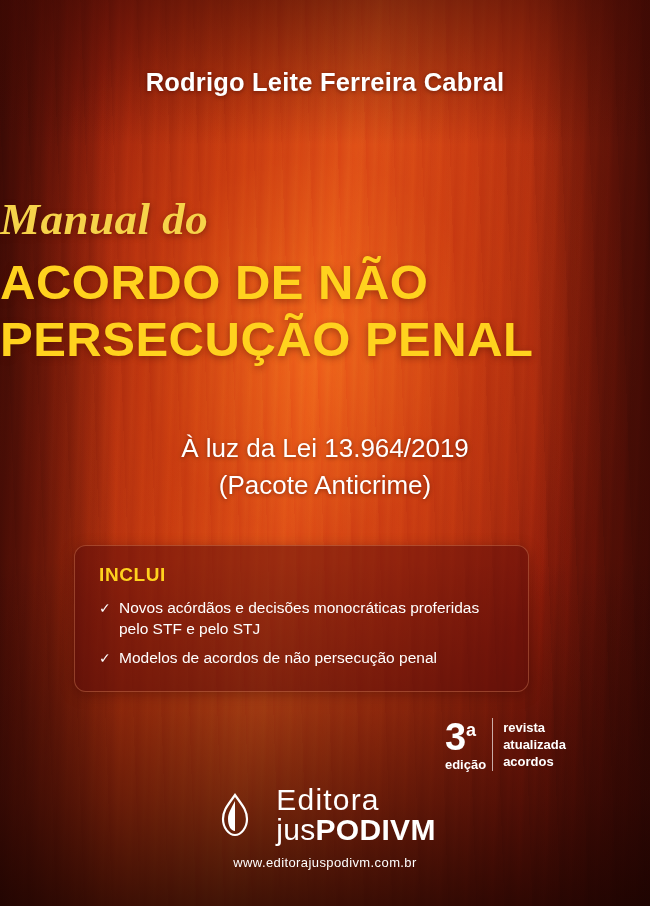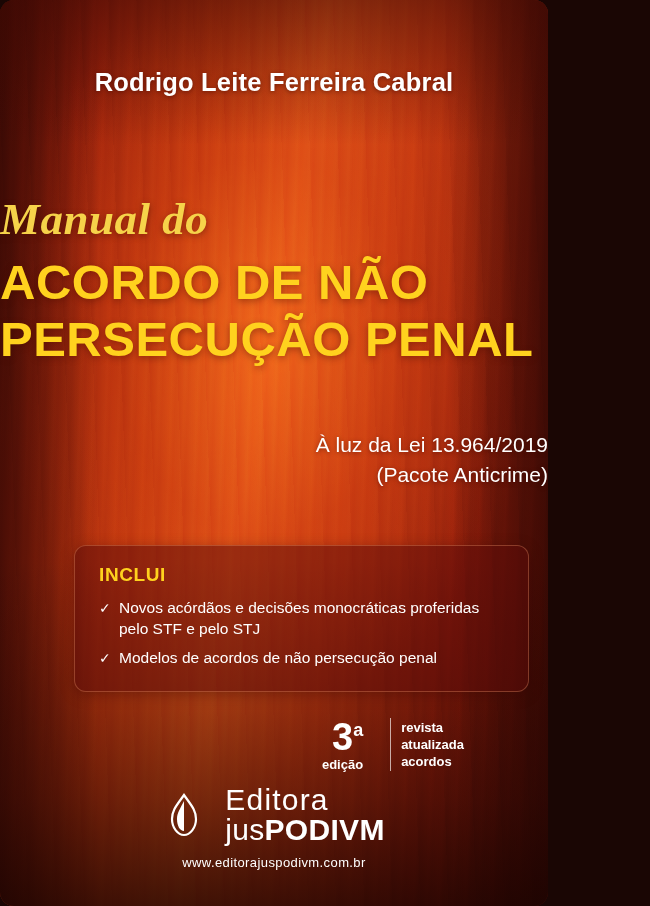--- a/index.html
+++ b/index.html
@@ -6,27 +6,26 @@
     margin: 0;
     padding: 0;
     background: #1a0604;
   }
   body {
     font-family: "Liberation Sans", sans-serif;
   }
 
   .cover {
     position: relative;
-    width: 548px;
+    width: 650px;
     height: 906px;
     overflow: hidden;
     background:
       radial-gradient(ellipse 70% 55% at 48% 38%, rgba(255,120,30,0.55) 0%, rgba(220,70,18,0.30) 38%, rgba(150,26,10,0.0) 72%),
       linear-gradient(100deg, #6d1408 0%, #96200c 14%, #c23a10 32%, #e0551a 47%, #c43a12 62%, #8e1d0b 80%, #5a0f06 100%);
-    border-radius: 14px;
   }
   
   .cover::before {
     content: "";
     position: absolute;
     inset: 0;
     background:
       repeating-linear-gradient(92deg,
         rgba(255,255,255,0.000) 0px,
         rgba(255,255,255,0.035) 3px,
@@ -99,23 +98,23 @@
   .t-main .line2 {
     display: block;
     margin-top: 2px;
   }
 
   .subtitle {
     position: absolute;
     top: 430px;
     left: 0;
     right: 0;
-    text-align: right;
-    color: #ffffff;
-    font-size: 21px;
+    text-align: center;
+    color: #ffffff;
+    font-size: 26px;
     line-height: 1.42;
     text-shadow: 0 1px 4px rgba(60,10,4,0.5);
   }
 
   .inclui-box {
     position: absolute;
     left: 62px;
     top: 545px;
     width: 455px;
     background: rgba(92,12,10,0.52);
@@ -156,22 +155,21 @@
     right: 84px;
     top: 718px;
     display: flex;
     align-items: center;
   }
   .ed-num {
     color: #ffffff;
     font-size: 38px;
     font-weight: bold;
     line-height: 1;
-    text-align: right;
-    padding-right: 27px;
+    padding-right: 6px;
     border-right: 1px solid rgba(255,255,255,0.65);
   }
   .ed-num sup {
     font-size: 18px;
     vertical-align: super;
   }
   .ed-word {
     display: block;
     font-size: 13px;
     font-weight: bold;

